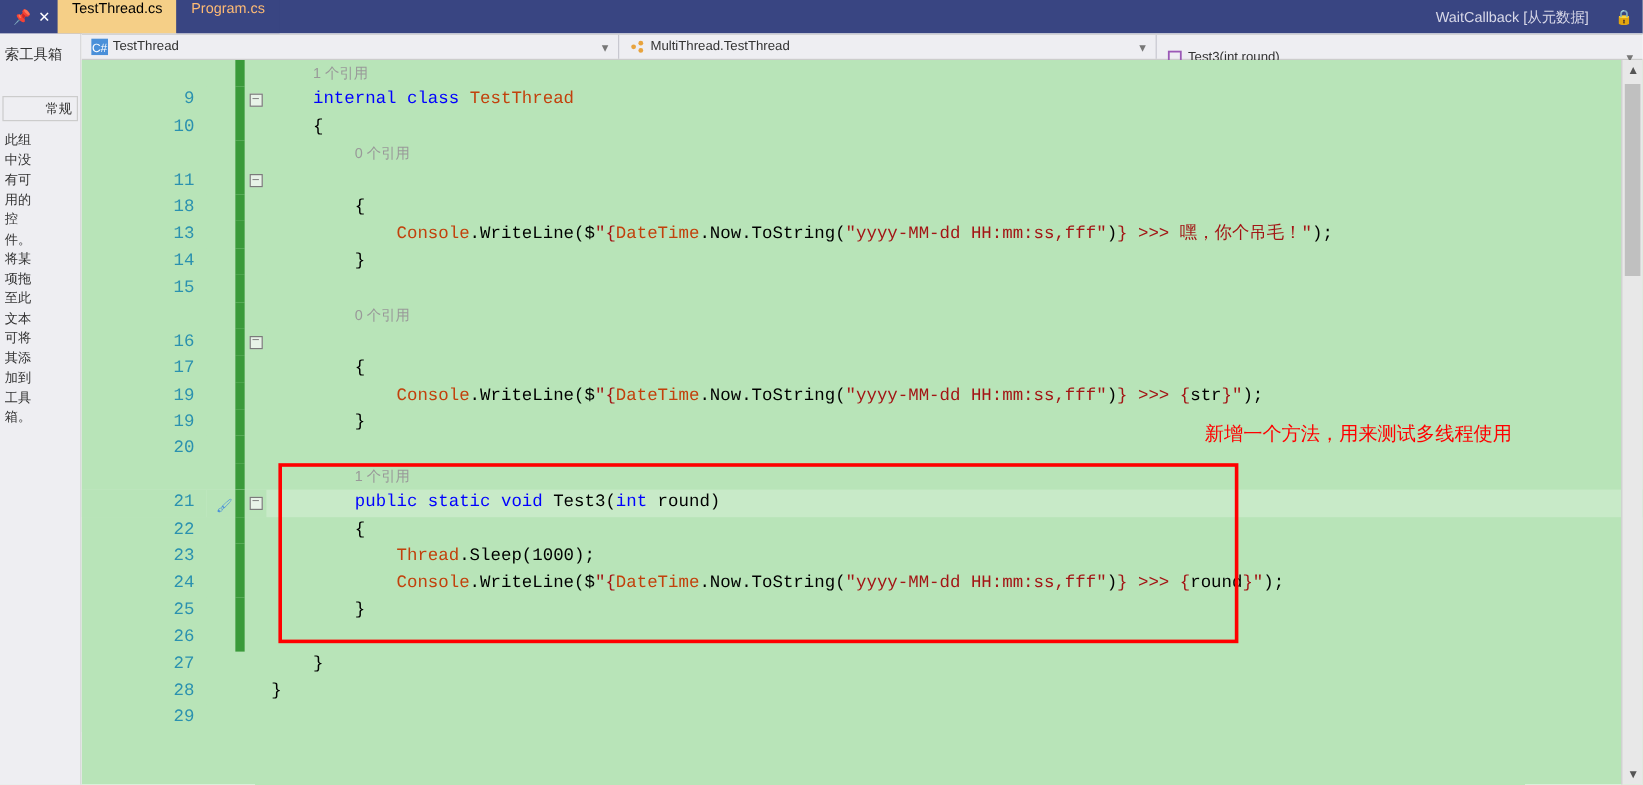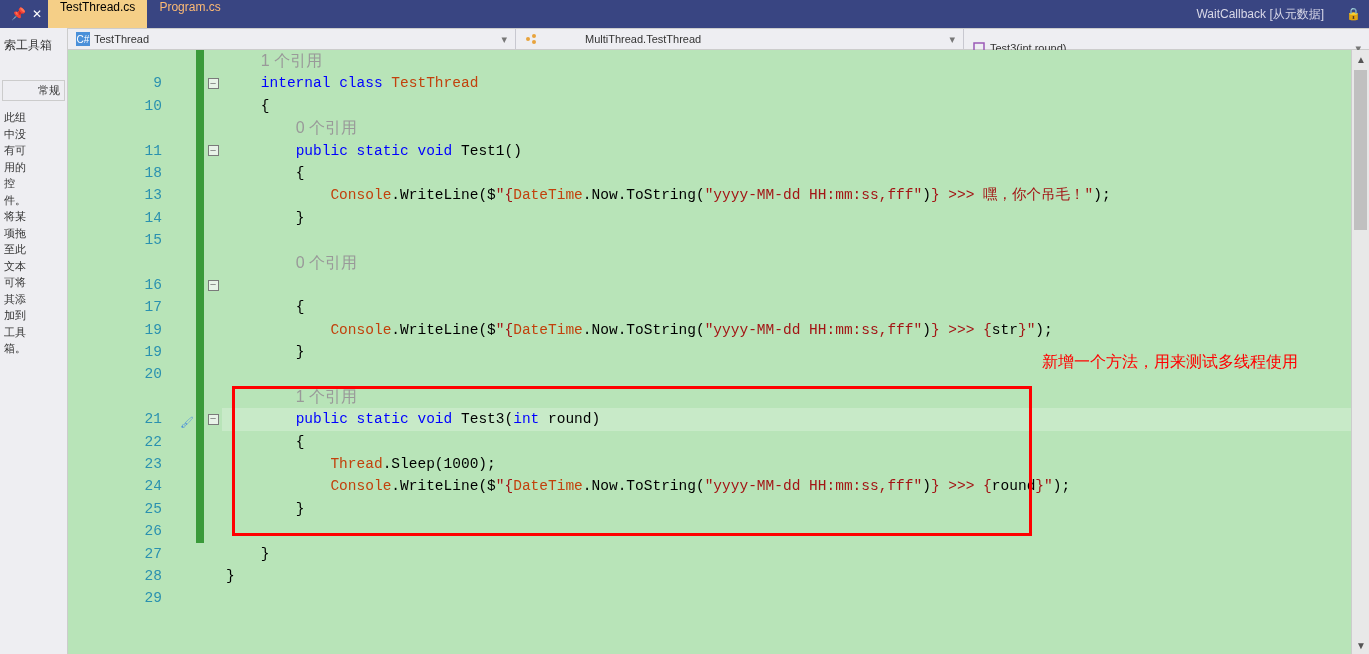--- a/index.html
+++ b/index.html
@@ -178,21 +178,21 @@
   font-size: 11px;
 }
 .codetext {
   flex: 1;
   padding-left: 4px;
   white-space: pre;
 }
 .k-blue { color: #0000ff; }
 .k-type { color: #c2410c; }
 .k-str { color: #a31515; }
-.k-ref { color: #999; font-family: "Microsoft YaHei", sans-serif; font-size: 16px; }
+.k-ref { color: #999; font-family: "Microsoft YaHei", sans-serif; font-size: 12px; }
 
 .highlight-box {
   position: absolute;
   border: 3px solid #ff0000;
   pointer-events: none;
   z-index: 10;
 }
 .annotation {
   position: absolute;
   color: #ff0000;
@@ -275,21 +275,21 @@
       <div class="bc-item" style="flex:0 0 448px;">
         <span class="bc-icon">
           <svg viewBox="0 0 14 14" width="14" height="14">
               <rect width="14" height="14" fill="#4a90d9"></rect>
               <text x="7" y="11" font-size="10" fill="#fff" text-anchor="middle">C#</text>
             </svg>
         </span>
         <span>TestThread</span>
         <span class="bc-chev">▾</span>
       </div>
-      <div class="bc-item" style="flex:0 0 448px;gap:43px;">
+      <div class="bc-item" style="flex:0 0 448px;">
         <span class="bc-icon">
           <svg viewBox="0 0 14 14" width="14" height="14">
               <circle cx="4" cy="7" r="2" fill="#e8a33d"></circle>
               <circle cx="10" cy="4" r="2" fill="#e8a33d"></circle>
               <circle cx="10" cy="10" r="2" fill="#e8a33d"></circle>
             </svg>
         </span>
         <span>MultiThread.TestThread</span>
         <span class="bc-chev">▾</span>
       </div>
@@ -340,21 +340,20 @@
         <div class="codetext">        <span class="k-ref">0 个引用</span></div>
       </div>
 
       <div class="code-row">
         <div class="lineno">11</div>
         <div class="glyph"></div>
         <div class="changemark"></div>
         <div class="fold">
             <div class="foldbox">−</div>
           </div>
-        <div class="codetext">        <span class="k-blue">public</span> <span class="k-blue">static</span> <span class="k-blue">void</span> <span>Test1</span><span>()</span></div>
       </div>
 
       <div class="code-row">
         <div class="lineno">18</div>
         <div class="glyph"></div>
         <div class="changemark"></div>
         <div class="fold"></div>
         <div class="codetext">        <span>{</span></div>
       </div>
 
@@ -509,21 +508,21 @@
 
       <div class="code-row">
         <div class="lineno">29</div>
         <div class="glyph"></div>
         <div class="changemark" style="background:transparent;"></div>
         <div class="fold"></div>
         <div class="codetext"></div>
       </div>
 
       <div class="highlight-box" style="left:164px; top:336px; width:800px; height:150px;"></div>
-      <div class="annotation" style="left:974px; top:302px;">新增一个方法，用来测试多线程使用</div>
+      <div class="annotation" style="left:936px; top:302px;">新增一个方法，用来测试多线程使用</div>
 
     </div>
 
     <div class="scrollbar-v">
       <div class="scroll-arrow">▲</div>
       <div class="scroll-thumb"></div>
       <div class="scroll-arrow" style="position:absolute;bottom:0;">▼</div>
     </div>
 
   </div>

